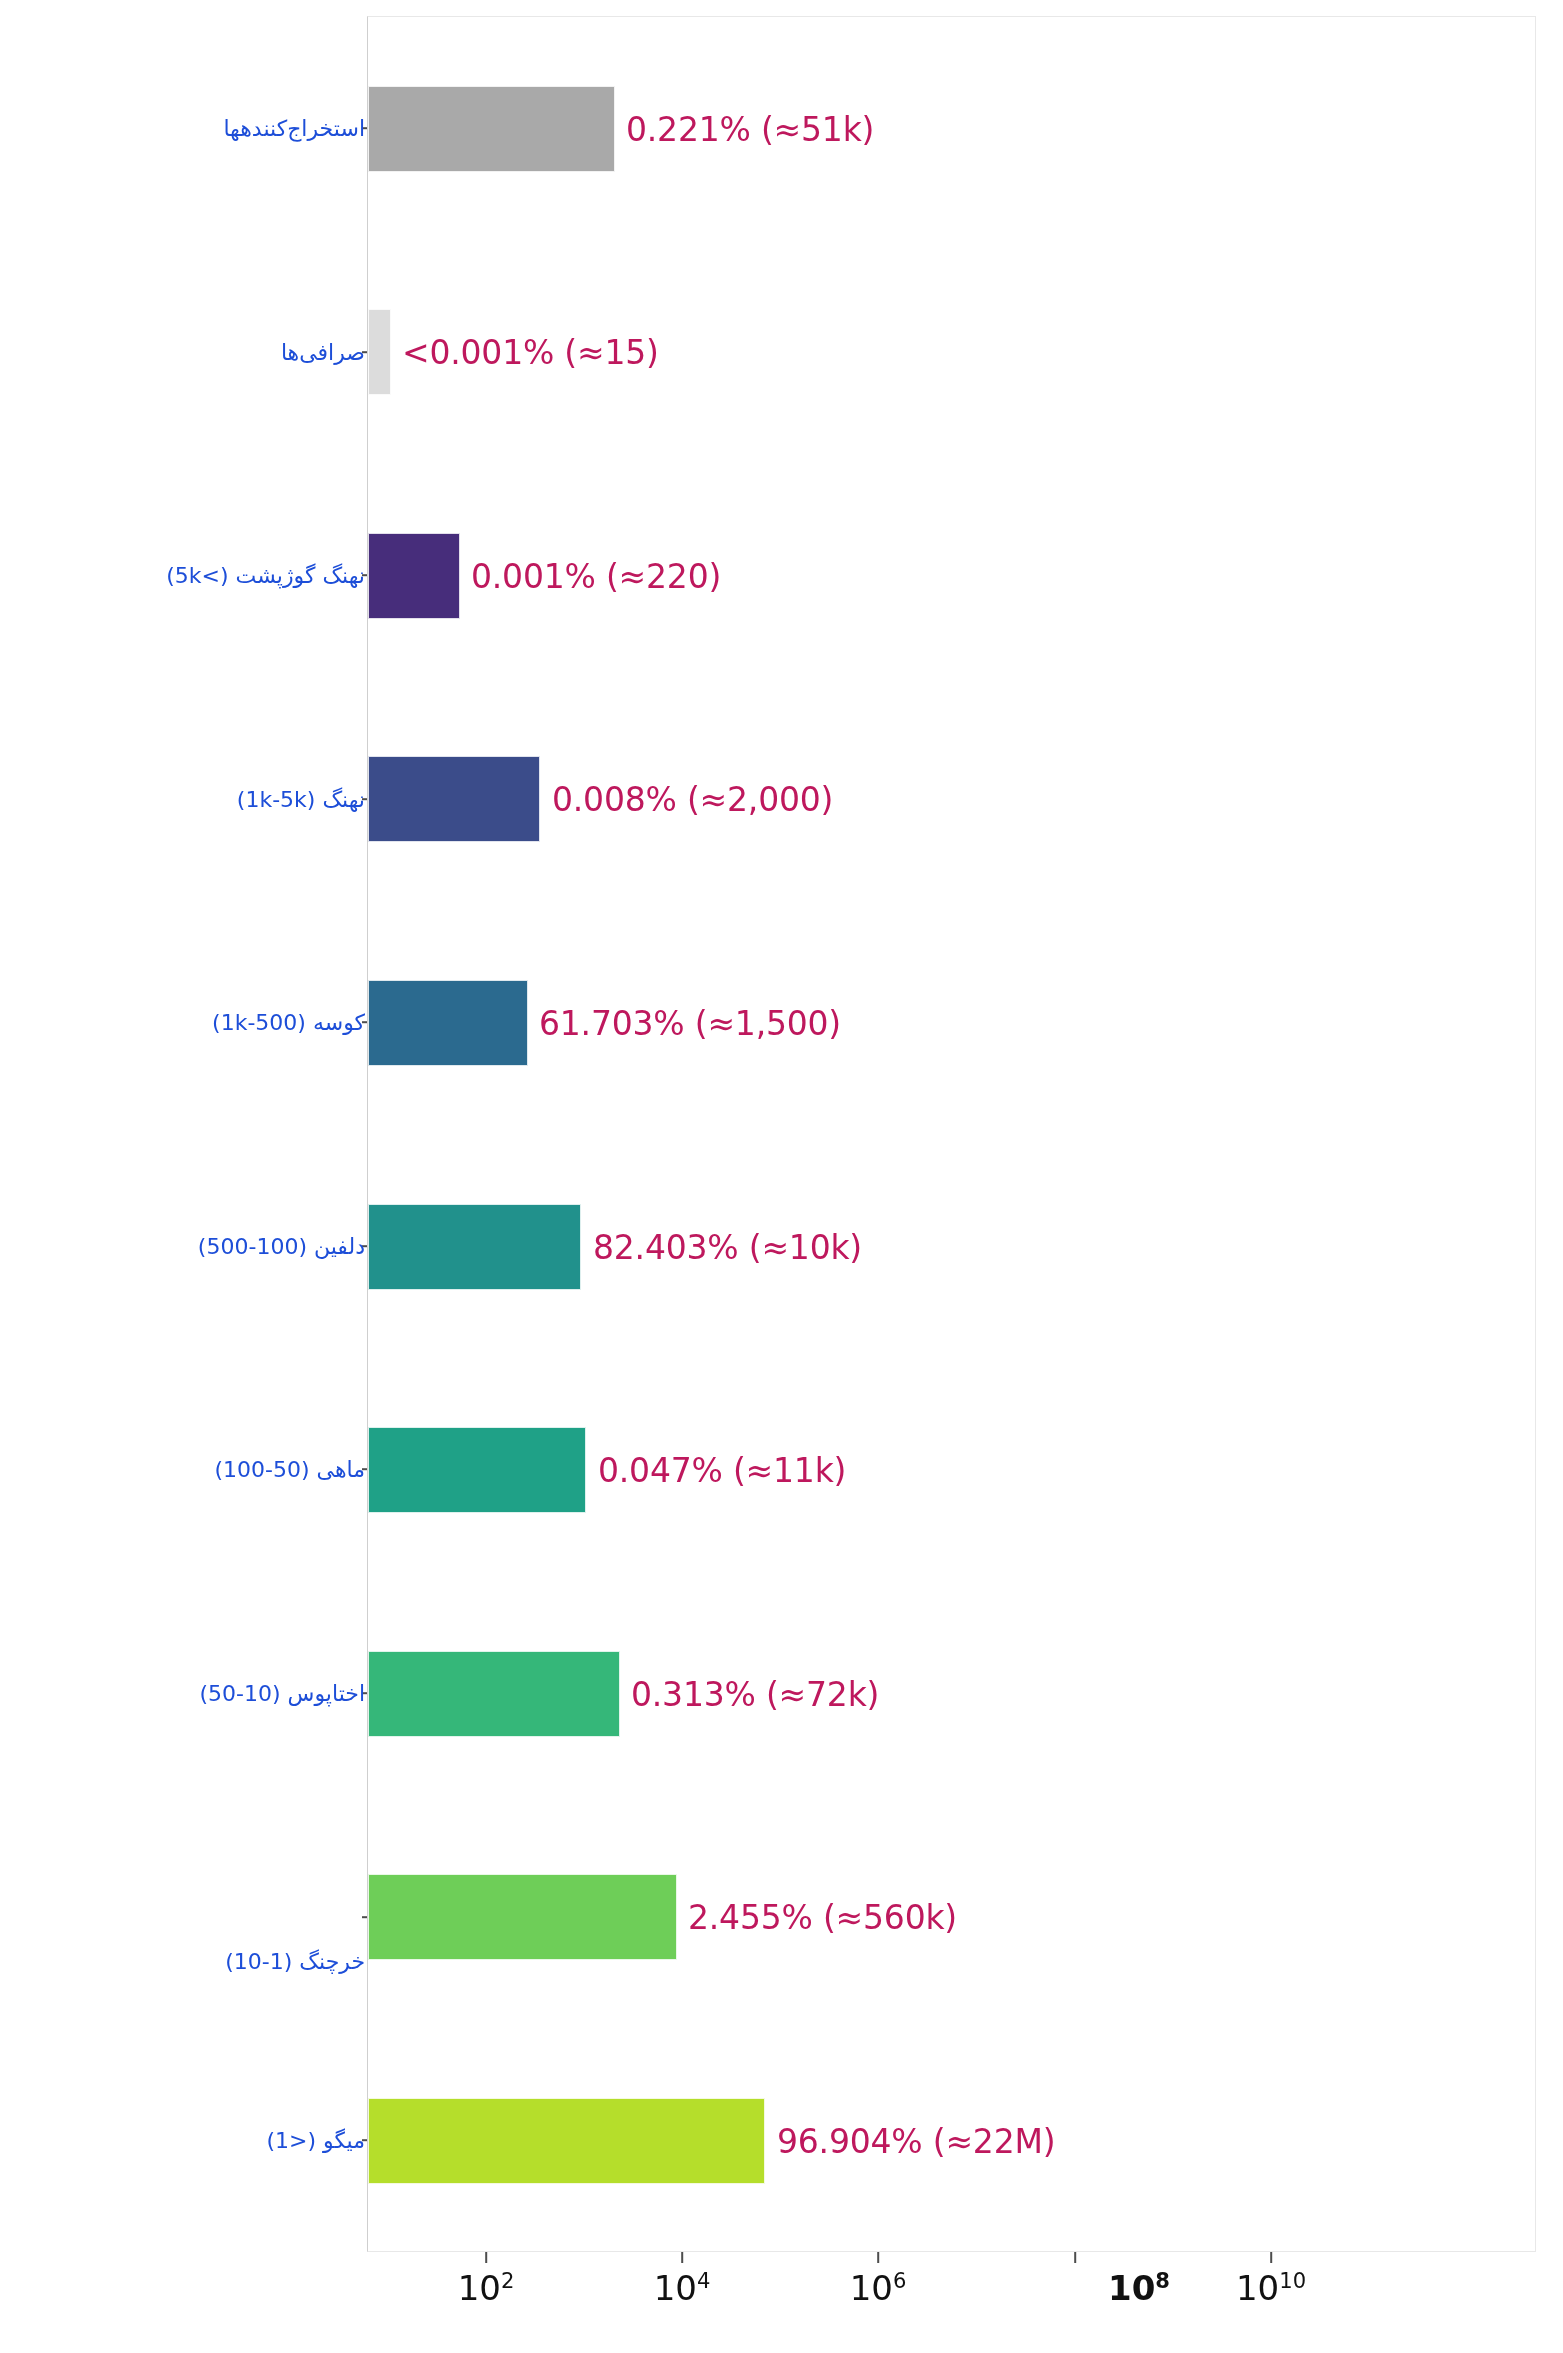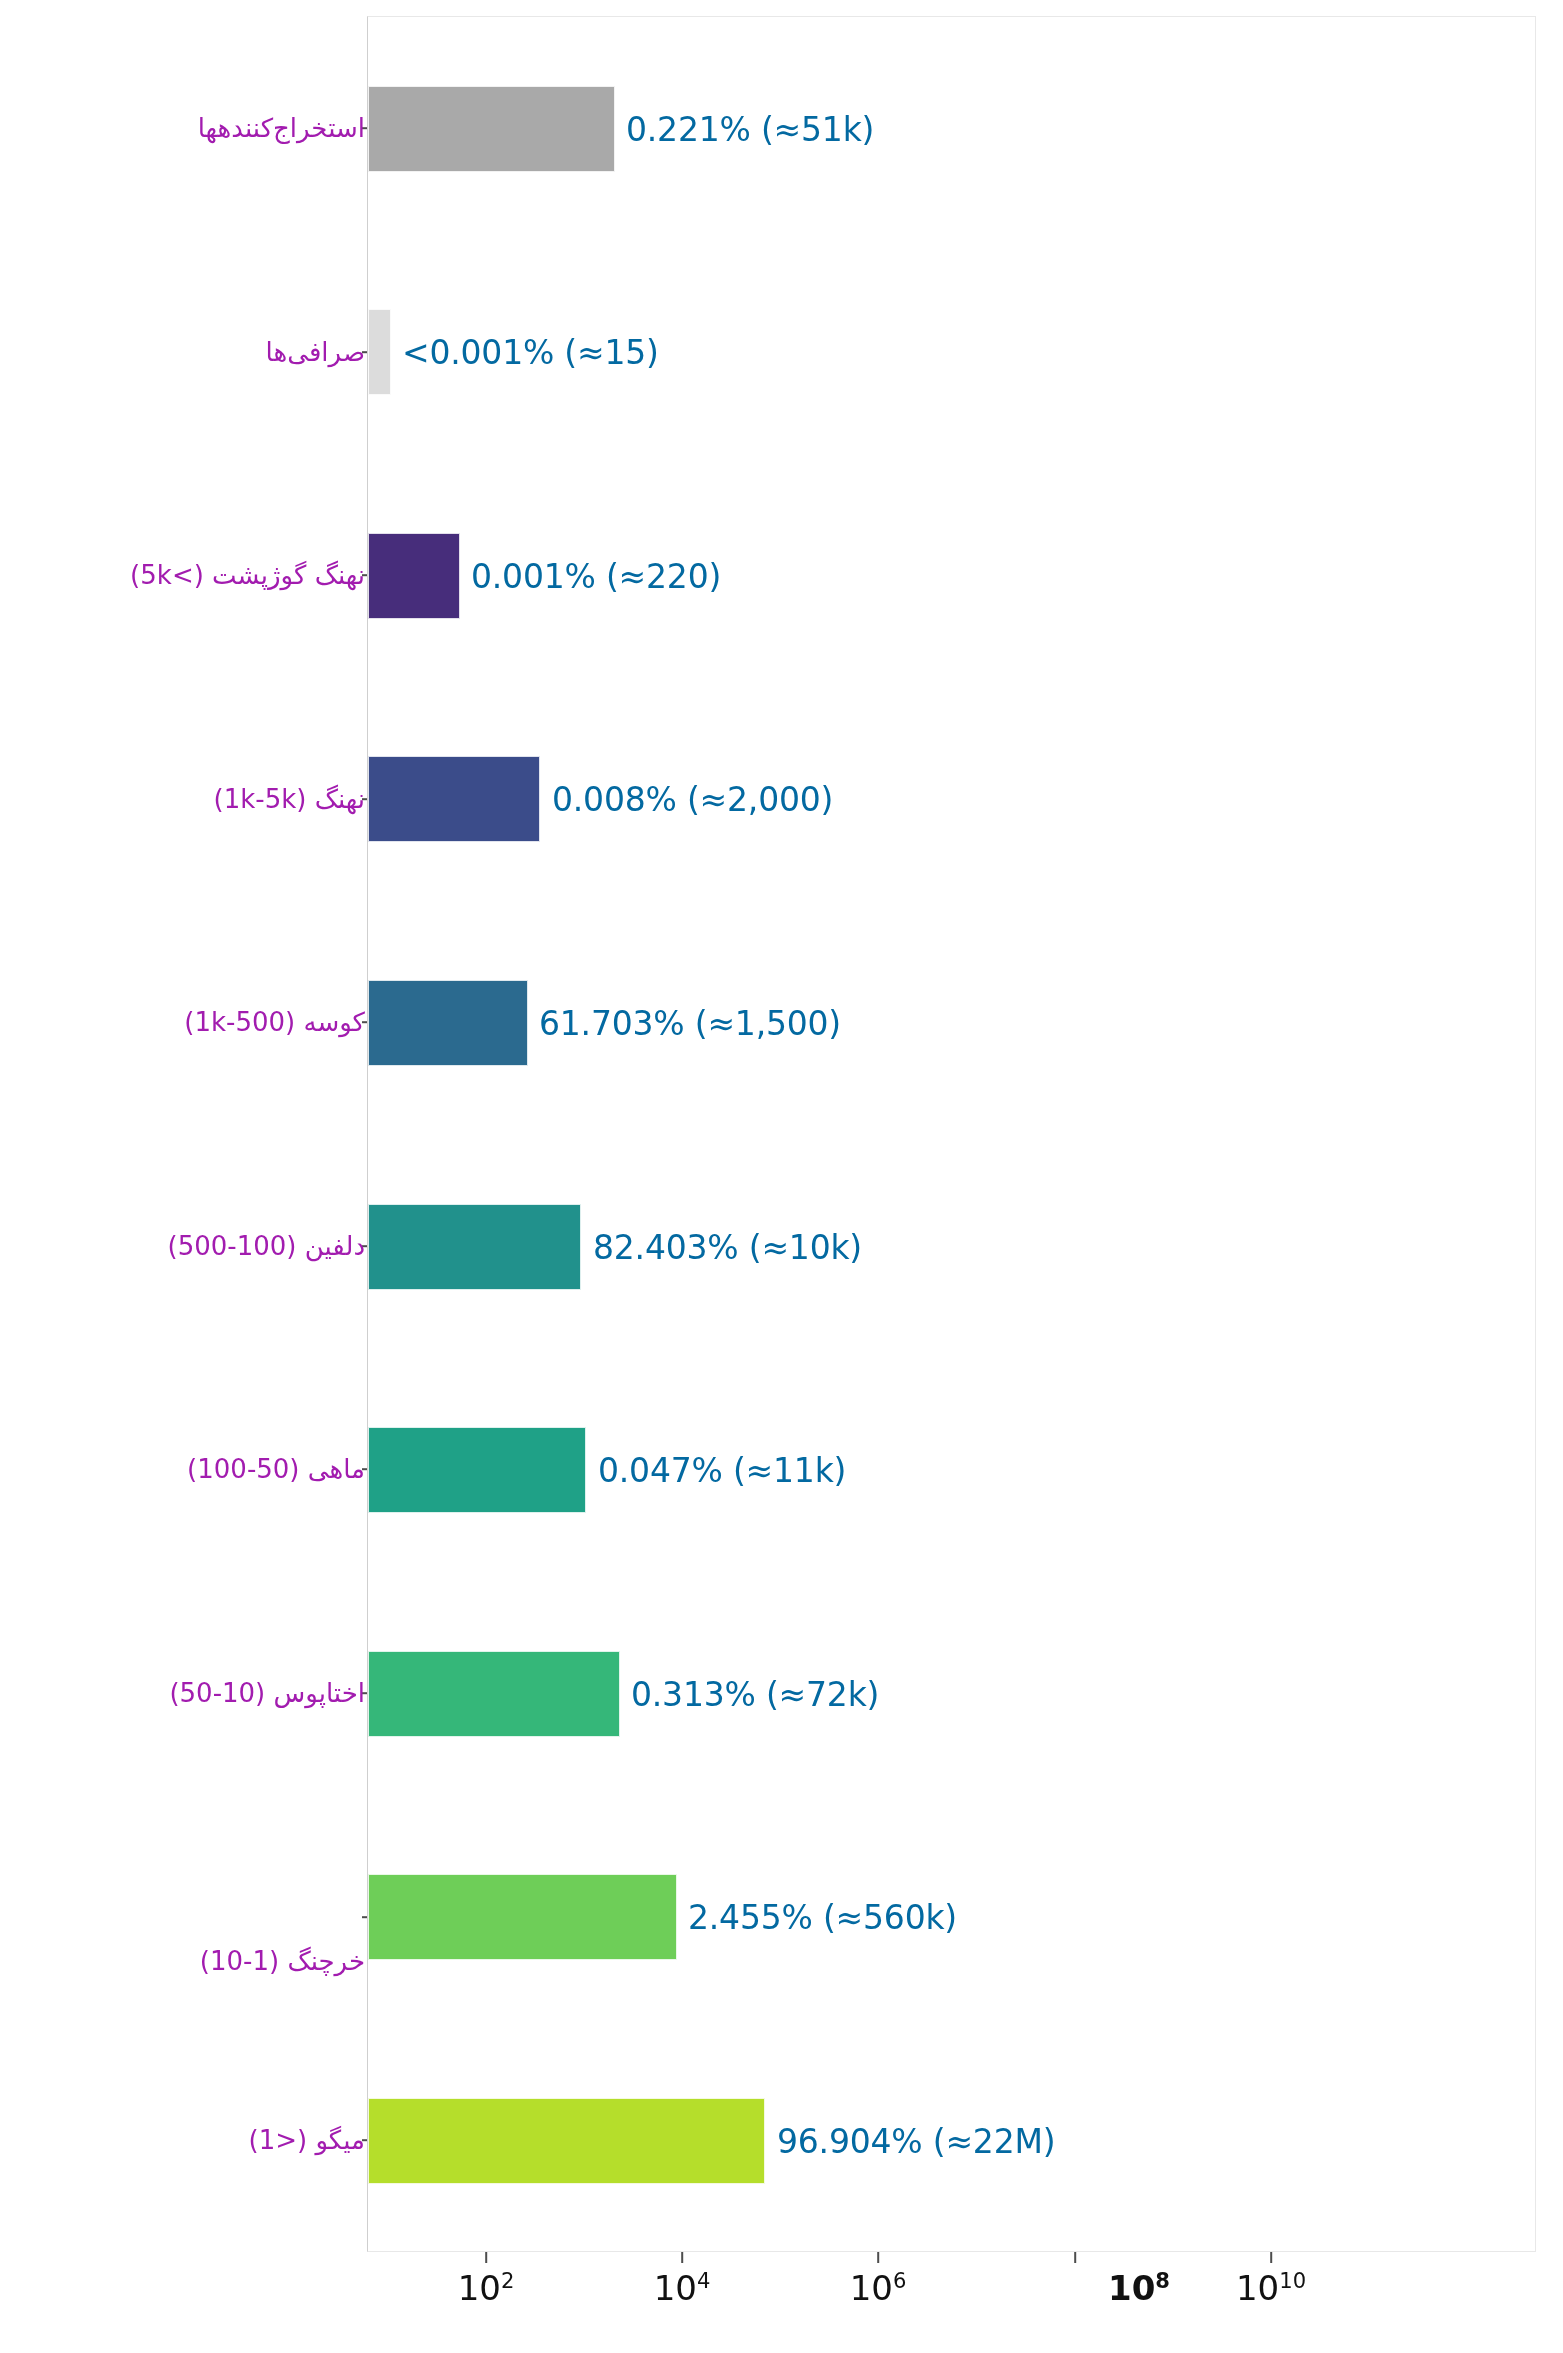--- a/index.html
+++ b/index.html
@@ -24,32 +24,32 @@
   .bar{
     position:absolute;left:0;top:0;height:100%;
     border:0.8px solid rgba(255,255,255,0.85);
     box-sizing:border-box;
   }
   .bar-value{
     position:absolute;
     top:50%;transform:translateY(-50%);
     white-space:nowrap;
     font-size:33px;
-    color:#0369a1;
+    color:#be185d;
     letter-spacing:-0.2px;
   }
 
   
   .ytick{
     position:absolute;
     right:1199px;            
     transform:translateY(-50%);
     white-space:nowrap;
-    font-size:26px;
-    color:#a21caf;
+    font-size:22px;
+    color:#1d4ed8;
     direction:rtl;
     text-align:right;
   }
   .ytickmark{
     position:absolute;
     left:362px;
     width:8.1px;height:1.6px;
     background:#4d4d4d;
     transform:translateY(-50%);
   }

